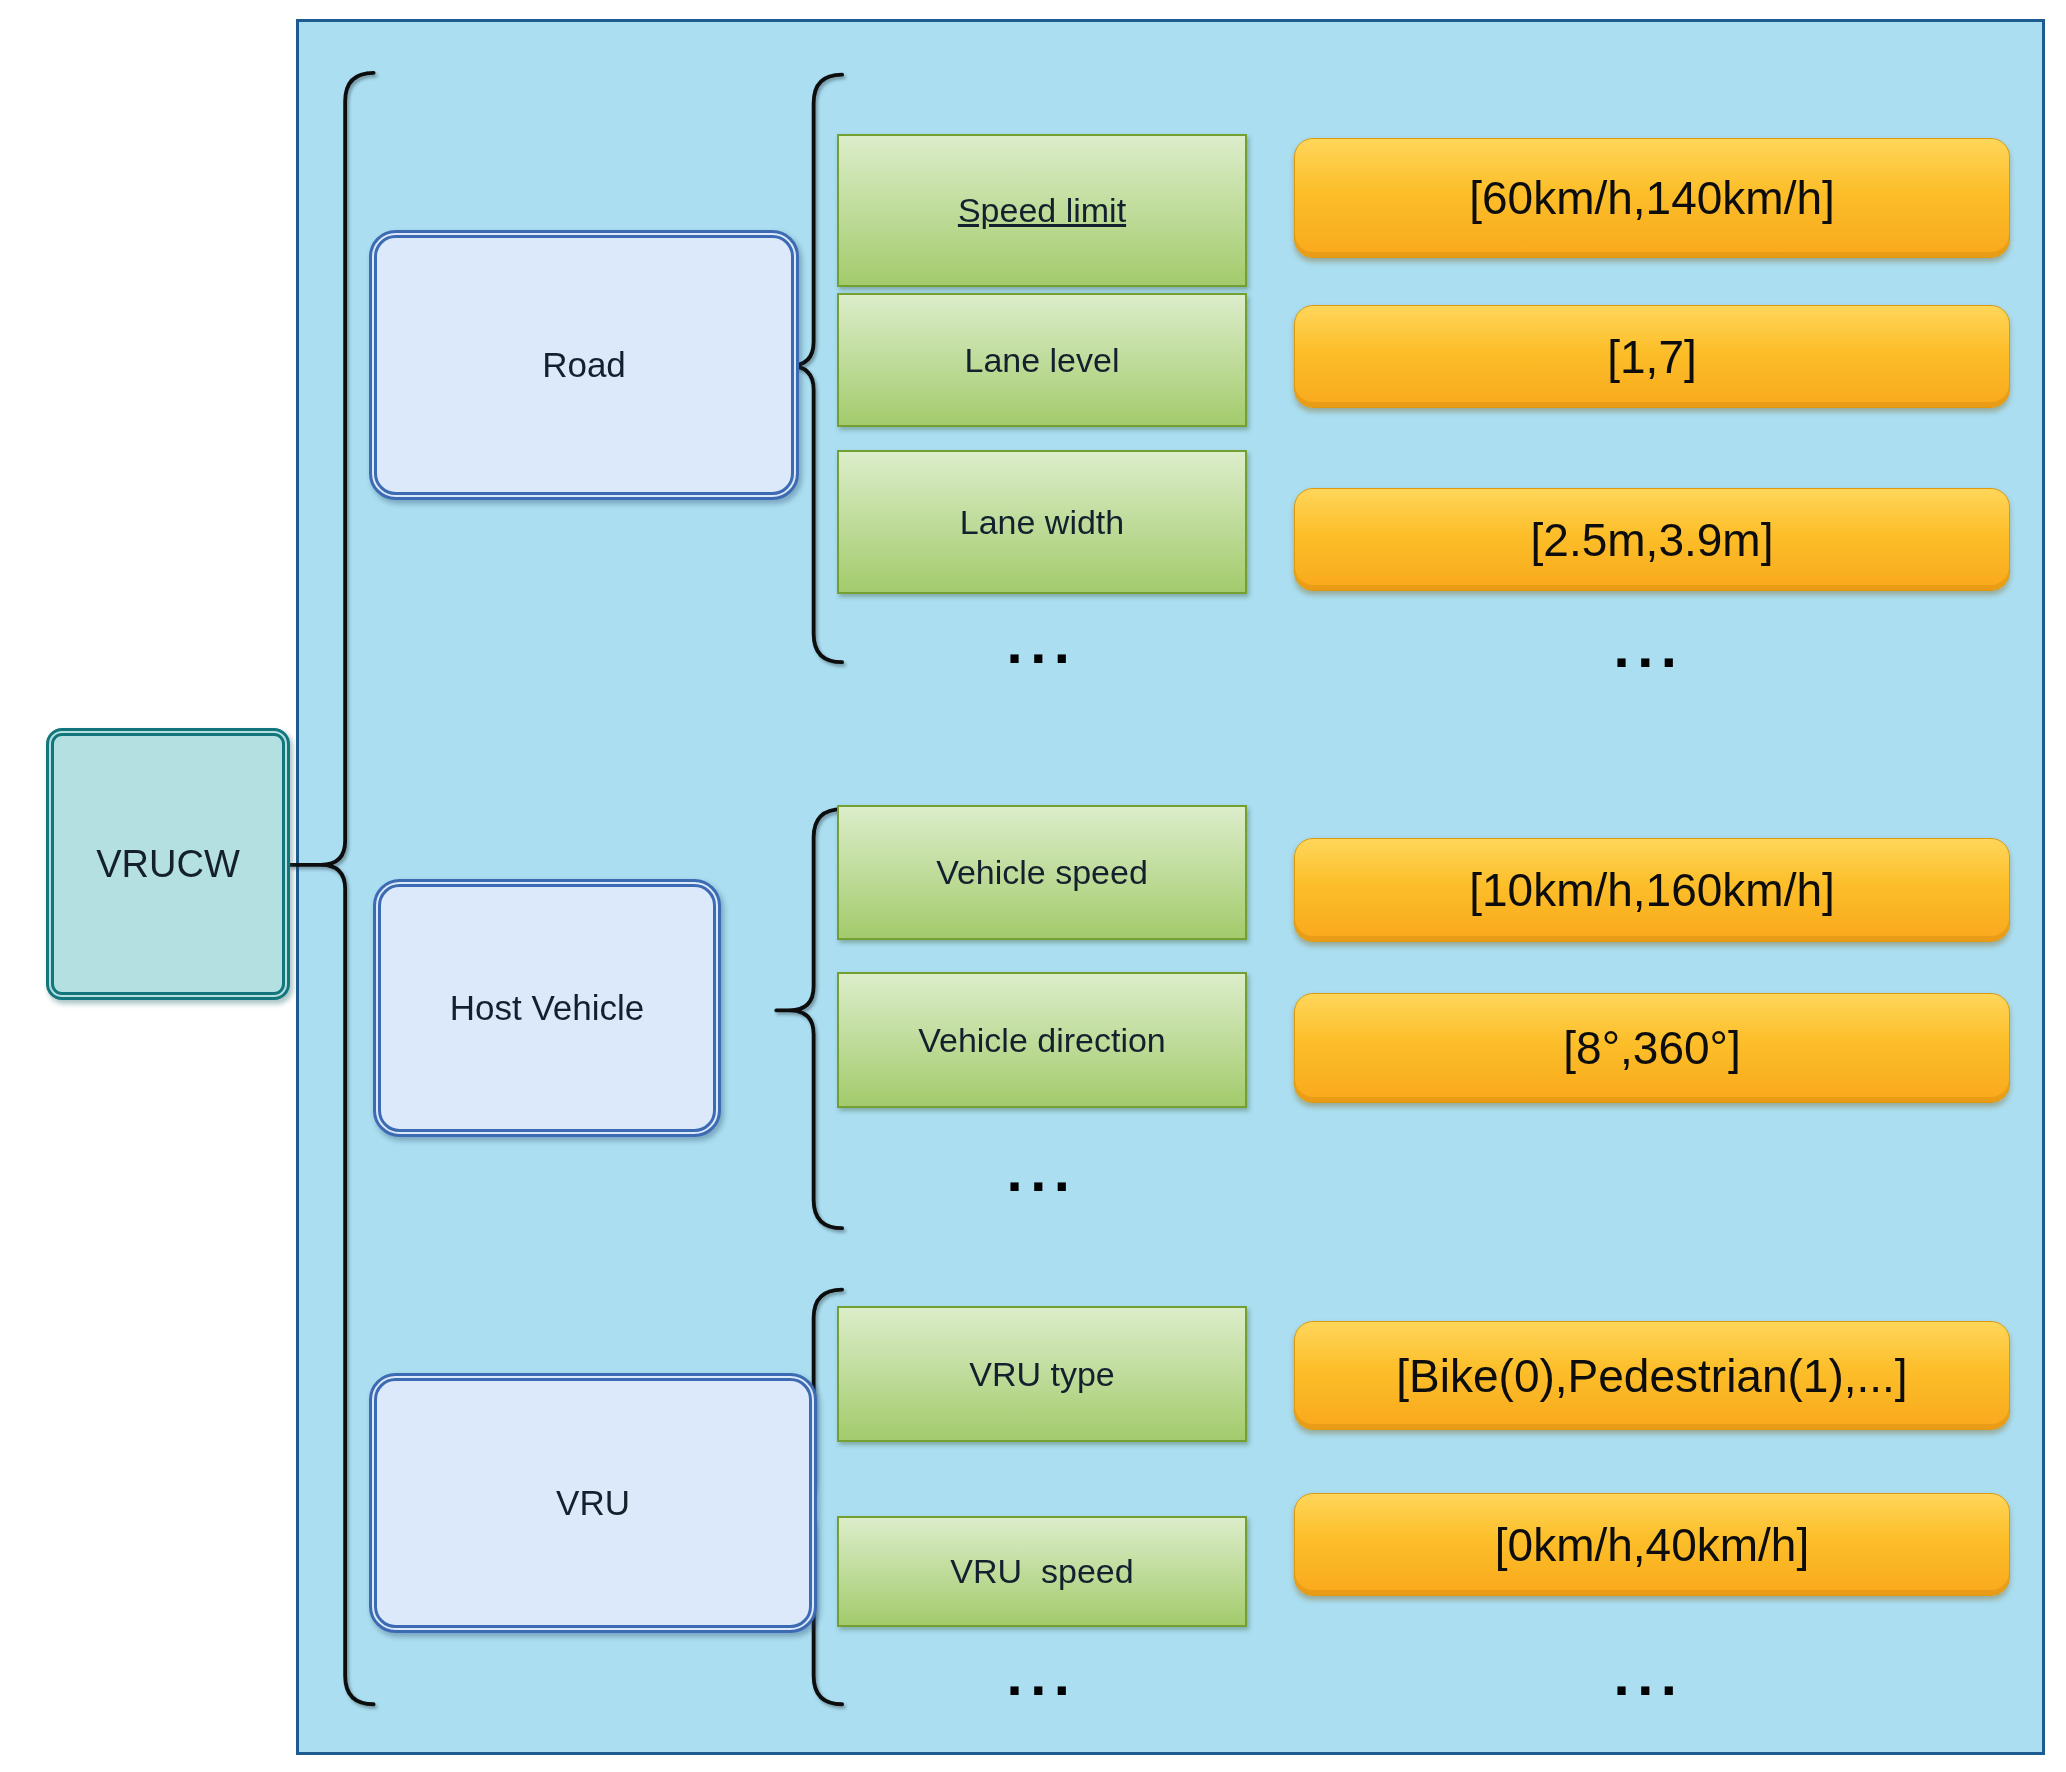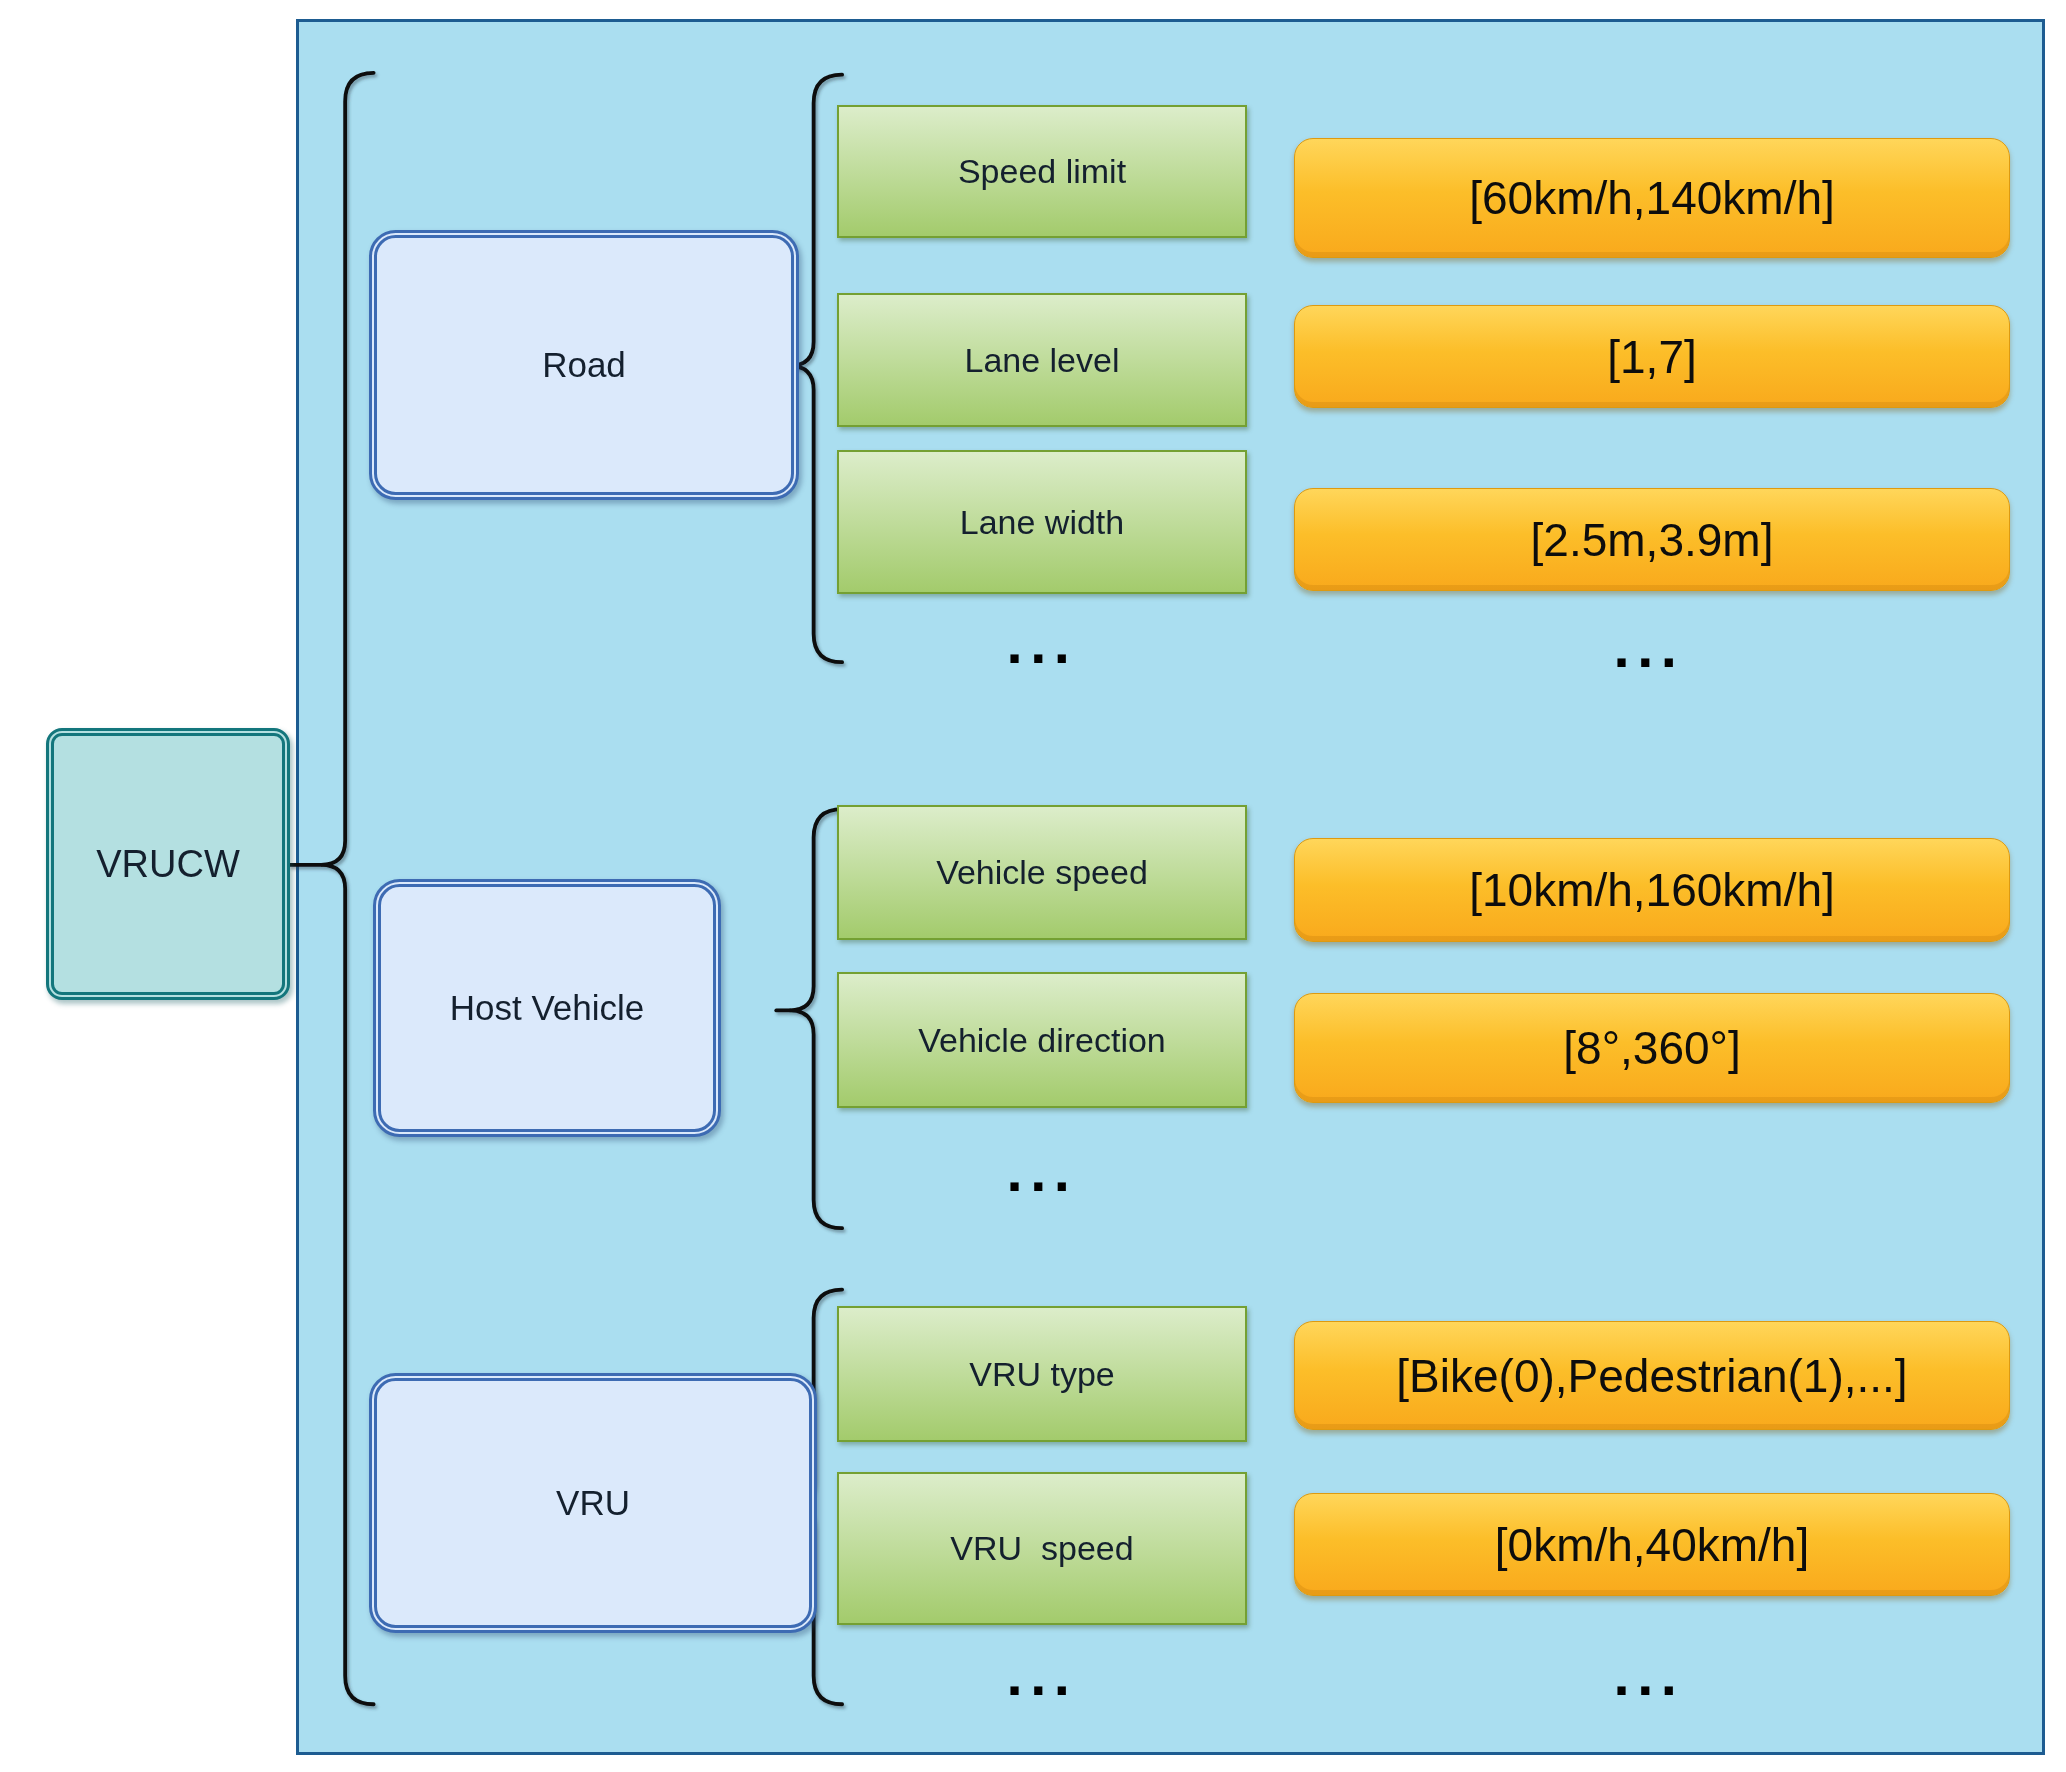--- a/index.html
+++ b/index.html
@@ -54,23 +54,23 @@
   .cat-hv{left:373px;top:879px;width:348px;height:258px;}
   .cat-vru{left:369px;top:1373px;width:448px;height:260px;}
   .box-green{
     left:837px;width:410px;
     background:linear-gradient(to bottom,var(--attr-fill-top) 0%,var(--attr-fill-bottom) 100%);
     border:2.5px solid var(--attr-border);
     font-size:34px;
     white-space:pre;
     box-shadow:1.9px 2.5px 4.4px rgba(50,80,35,.35);
   }
-  .g1{top:105px;height:133px;} .g2{top:293px;height:134px;} .g3{top:450px;height:144px;}
+  .g1{top:134px;height:153px;text-decoration:underline;} .g2{top:293px;height:134px;} .g3{top:450px;height:144px;}
   .g4{top:805px;height:135px;} .g5{top:972px;height:136px;}
-  .g6{top:1306px;height:136px;} .g7{top:1472px;height:153px;}
+  .g6{top:1306px;height:136px;} .g7{top:1516px;height:111px;}
   .box-orange{
     left:1294px;width:716px;
     background:linear-gradient(to bottom,var(--value-fill-top) 0%,var(--value-fill-mid) 45%,var(--value-fill-bottom) 100%);
     border:1.9px solid var(--value-border);
     border-radius:19px;
     font-size:46px;
     color:#0d0d0d;
     box-shadow:0 3.2px 5px rgba(120,80,0,.35), inset 0 -5px 0 rgba(160,95,0,.18);
   }
   .o1{top:138px;height:120px;} .o2{top:305px;height:103px;} .o3{top:488px;height:103px;align-items:center;}

